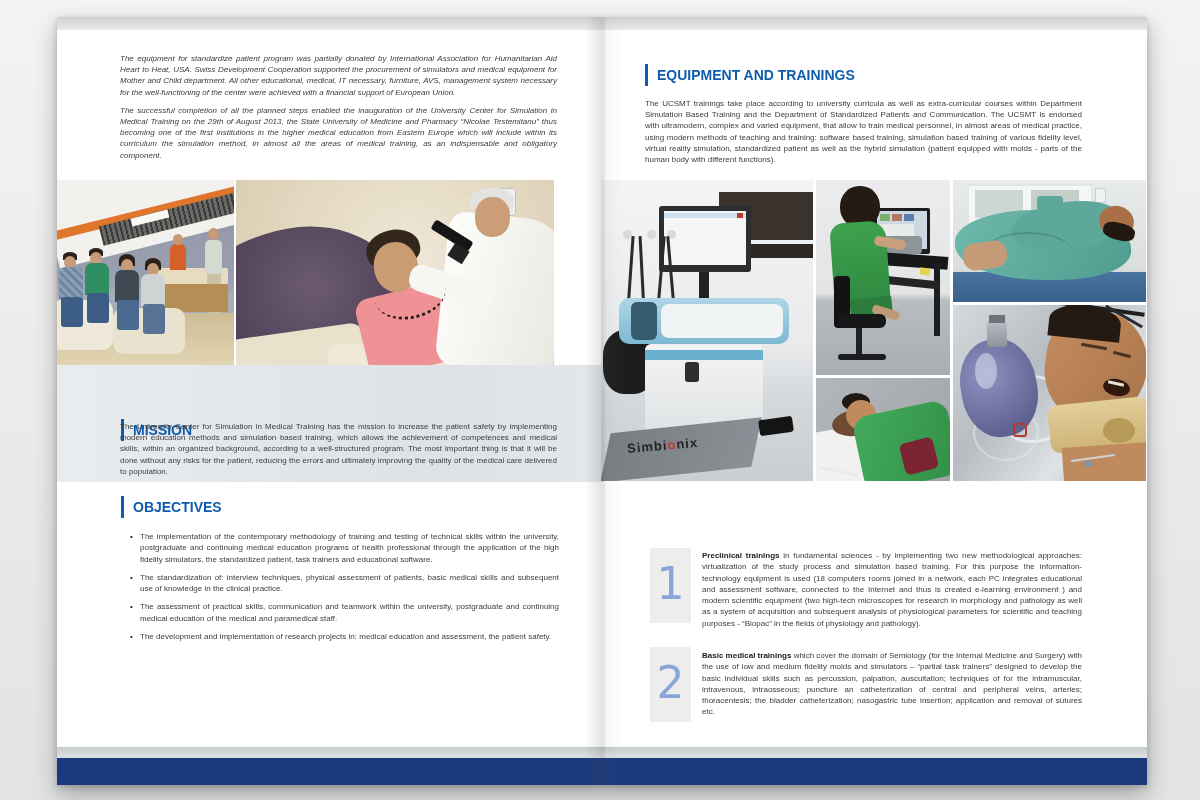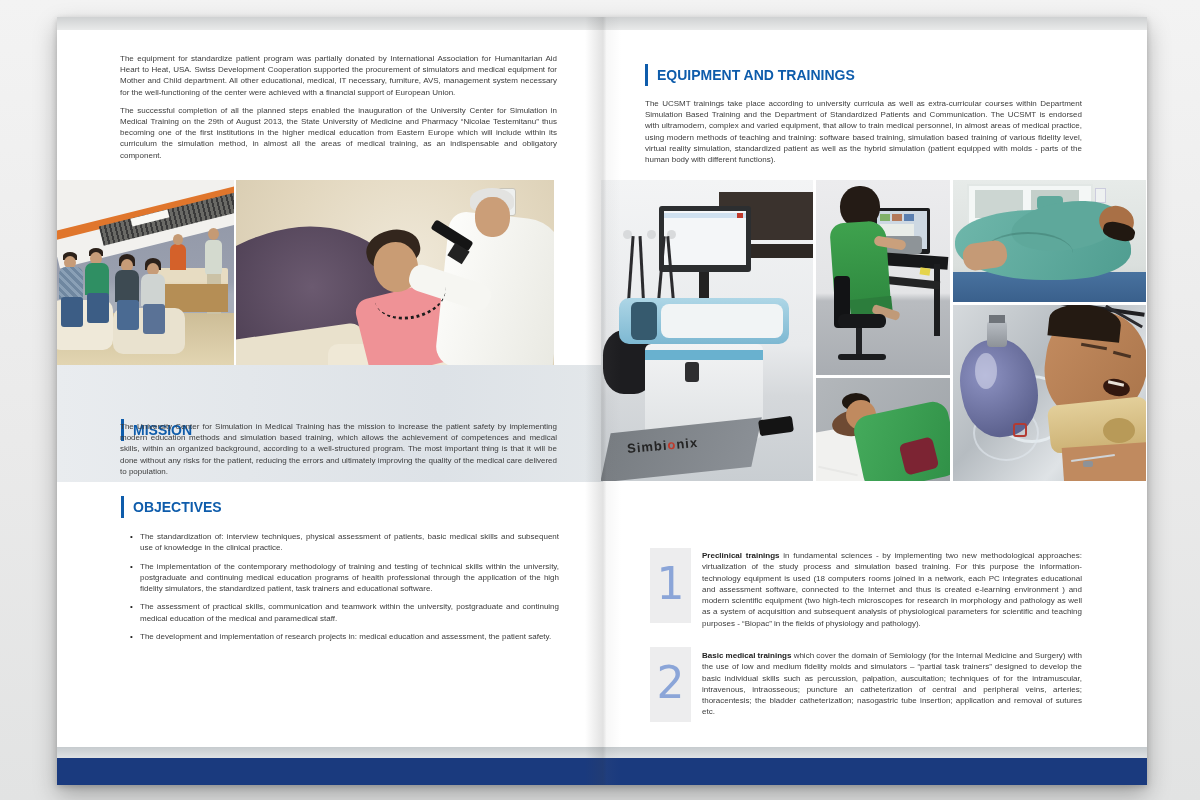--- a/index.html
+++ b/index.html
@@ -17,21 +17,21 @@
   .fold{position:absolute;top:0;bottom:0;left:528px;width:36px;z-index:60;pointer-events:none;
     background:linear-gradient(90deg,rgba(90,90,90,0) 0%,rgba(70,70,70,.16) 50%,rgba(120,120,120,.06) 60%,rgba(255,255,255,0) 100%);}
   .footer-strip{position:absolute;left:0;right:0;bottom:27px;height:11px;
     background:linear-gradient(180deg,#c6cbce,#dfe2e4);}
   .footer-bar{position:absolute;left:0;right:0;bottom:0;height:27px;background:#1a3a7e;}
 
   
   .body-txt{font-size:8px;line-height:11.2px;text-align:justify;color:#3c3c3c;margin:0 0 7px 0;}
   .sec-head{position:absolute;font-size:14px;font-weight:bold;color:#0e5cab;
     border-left:3px solid #0e5cab;padding:3px 0 3px 9px;line-height:16px;white-space:nowrap;}
-  .intro{position:absolute;left:63px;top:36px;width:437px;}
+  .intro{position:absolute;left:63px;top:36px;width:437px;font-style:italic;}
   #mission-head{left:64px;top:363px;margin-top:39px;}
   .mission-body{position:absolute;left:63px;top:404px;width:437px;}
   #objectives-head{left:64px;top:479px;}
   .objectives-list{position:absolute;left:72px;top:514px;width:430px;margin:0;padding:0;}
   .objectives-list li{list-style:none;position:relative;padding-left:11px;
     font-size:8px;line-height:11.3px;text-align:justify;color:#3c3c3c;margin:0 0 7px 0;}
   .objectives-list li::before{content:"•";position:absolute;left:1px;top:0;color:#222;}
   .mission-band{position:absolute;left:0;top:348px;width:546px;height:117px;
     background:linear-gradient(90deg,#e9ecef 0%,#dde2e7 70%,#e3e7ea 100%);}
 
@@ -269,22 +269,22 @@
   </div>
 
   <div class="mission-band"></div>
   <div class="sec-head" id="mission-head">MISSION</div>
   <div class="mission-body">
     <p class="body-txt">The University Center for Simulation in Medical Training has the mission to increase the patient safety by implementing modern education methods and simulation based training, which allows the achievement of competences and medical skills, within an organized background, according to a well-structured program. The most important thing is that it will be done without any risks for the patient, reducing the errors and ultimately improving the quality of the medical care delivered to population.</p>
   </div>
 
   <div class="sec-head" id="objectives-head">OBJECTIVES</div>
   <ul class="objectives-list">
+    <li>The implementation of the contemporary methodology of training and testing of technical skills within the university, postgraduate and continuing medical education programs of health professional through the application of the high fidelity simulators, the standardized patient, task trainers and educational software.</li>
     <li>The standardization of: interview techniques, physical assessment of patients, basic medical skills and subsequent use of knowledge in the clinical practice.</li>
-    <li>The implementation of the contemporary methodology of training and testing of technical skills within the university, postgraduate and continuing medical education programs of health professional through the application of the high fidelity simulators, the standardized patient, task trainers and educational software.</li>
     <li>The assessment of practical skills, communication and teamwork within the university, postgraduate and continuing medical education of the medical and paramedical staff.</li>
     <li>The development and implementation of research projects in: medical education and assessment, the patient safety.</li>
   </ul>
 
   <div class="sec-head" id="equip-head">EQUIPMENT AND TRAININGS</div>
   <div class="equip-body">
     <p class="body-txt">The UCSMT trainings take place according to university curricula as well as extra-curricular courses within Department Simulation Based Training and the Department of Standardized Patients and Communication. The UCSMT is endorsed with ultramodern, complex and varied equipment, that allow to train medical personnel, in almost areas of medical practice, using modern methods of teaching and training: software based training, simulation based training of various fidelity level, virtual reality simulation, standardized patient as well as the hybrid simulation (patient equipped with molds - parts of the human body with different functions).</p>
   </div>
 
   <div class="collage">

